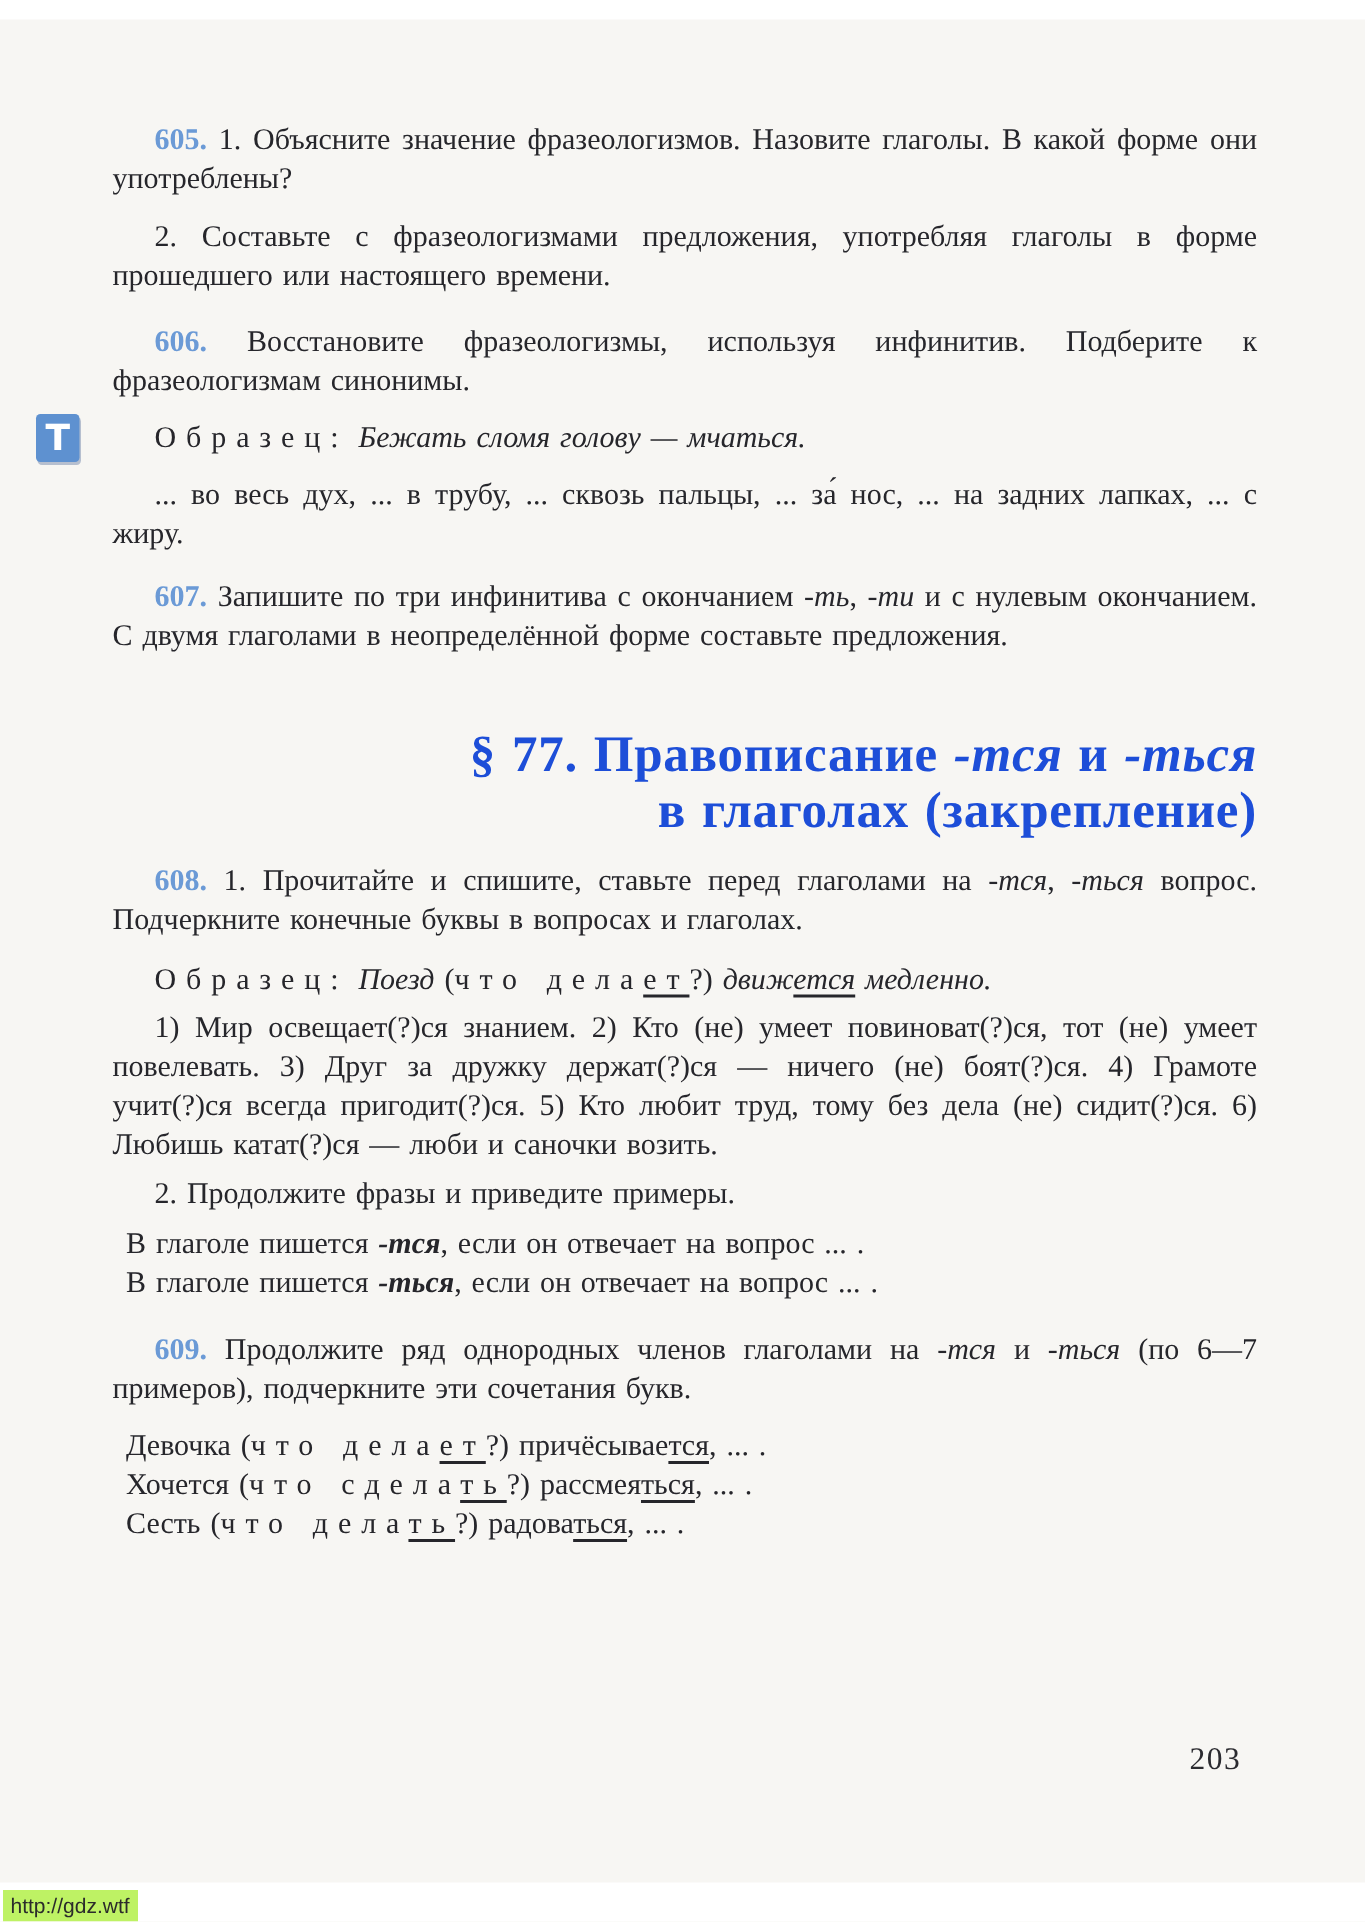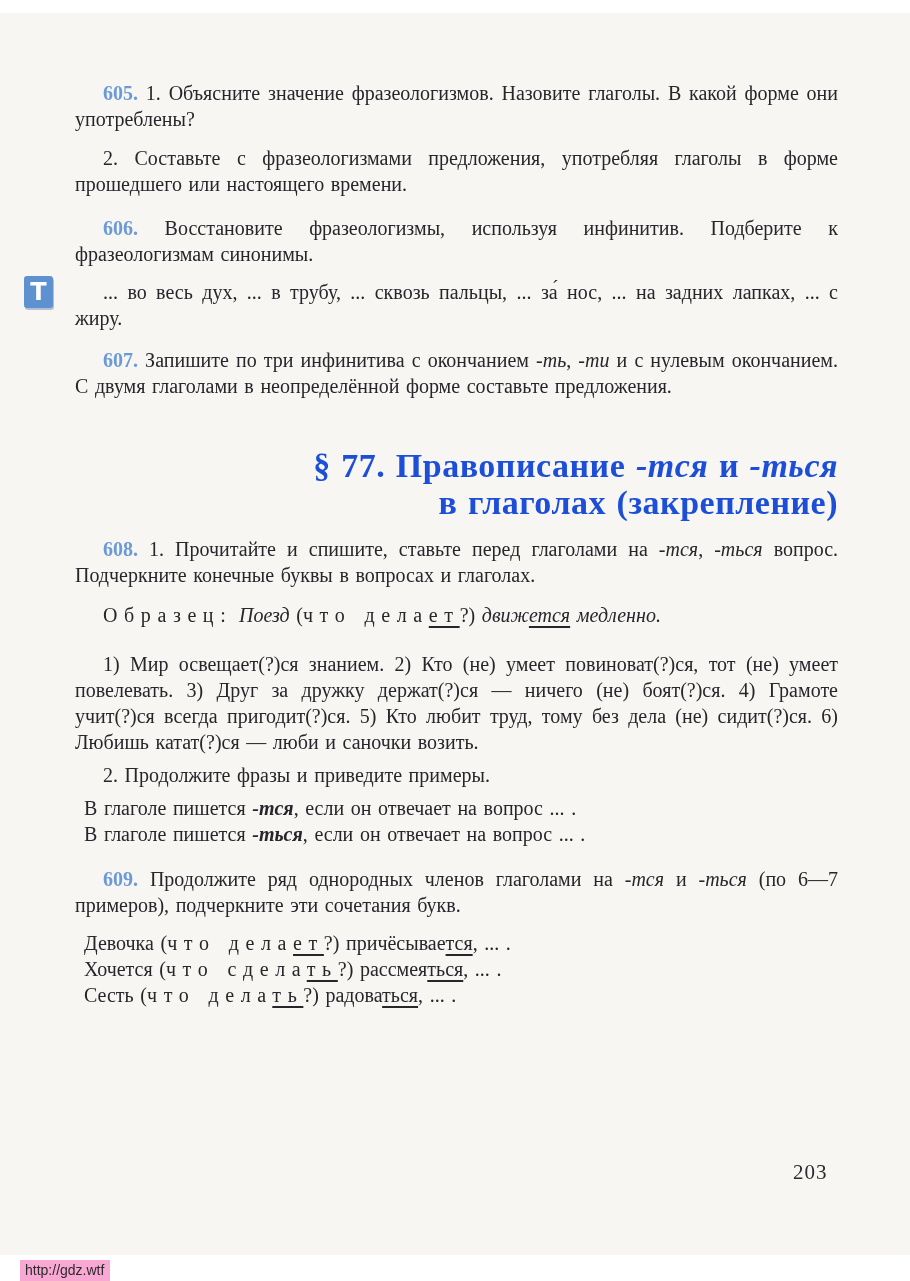--- a/index.html
+++ b/index.html
@@ -18,21 +18,21 @@
     text-align:justify;word-spacing:0.08em;
   }
   .para{margin:0;text-indent:28px;}
   .mb13{margin-bottom:13px;}
   .mb11{margin-bottom:11px;}
   .mb18{margin-bottom:18px;}
   .mb12{margin-bottom:12px;}
   .mb16{margin-bottom:16px;}
   .mb14{margin-bottom:14px;}
   .mb7{margin-bottom:7px;}
-  .mb6{margin-bottom:23px;}
+  .mb6{margin-bottom:6px;}
   .mb19{margin-bottom:19px;}
   .section-header{
     margin:48px 0 15px;text-align:right;text-indent:0;
     font-size:34px;line-height:37px;color:#1d4ed8;letter-spacing:.5px;
   }
   .rule-line,.example-line{text-indent:9px;text-align:left;}
   
   .r-n{}
   .r-i{font-style:italic;}
   .r-bi{font-style:italic;font-weight:700;}
@@ -46,42 +46,43 @@
     background:#5e91d0;border-radius:3px;color:#ffffff;
     font-family:"DejaVu Sans", sans-serif;font-weight:700;font-size:24px;
     display:flex;align-items:center;justify-content:center;
     box-shadow:1px 2px 0 rgba(60,90,140,.35);
   }
   .page-number{
     position:absolute;top:1160px;left:793px;width:45px;
     font-size:21px;color:#2b2b30;text-align:left;letter-spacing:1px;
   }
   .watermark{
-    position:absolute;left:20px;top:1260px;
-    background:#f9a8d4;color:#2b2b2b;
+    position:absolute;left:2px;top:1260px;
+    background:#bef264;color:#2b2b2b;
     font-family:"Liberation Sans", sans-serif;font-size:14px;
     padding:2px 6px 3px 5px;
   }
 </style>
 </head>
 <body>
 
 <div class="page-scan"></div>
 
 <div class="t-marker">Т</div>
 
 <div class="content">
 
   <p class="para mb13"><span class="r-num">605. </span><span class="r-n">1. Объясните значение фразеологизмов. Назовите глаголы. В какой форме они употреблены?</span></p>
 
 
   <p class="para mb18"><span class="r-n">2. Составьте с фразеологизмами предложения, употребляя глаголы в форме прошедшего или настоящего времени.</span></p>
 
   <p class="para mb12"><span class="r-num">606. </span><span class="r-n">Восстановите фразеологизмы, используя инфинитив. Подберите к фразеологизмам синонимы.</span></p>
 
+  <p class="para mb12"><span class="r-sp">Образец:</span><span class="r-n">  </span><span class="r-i">Бежать сломя голову — мчаться.</span></p>
 
   <p class="para mb16"><span class="r-n">... во весь дух, ... в трубу, ... сквозь пальцы, ... за́ нос, ... на задних лапках, ... с жиру.</span></p>
 
   <p class="para"><span class="r-num">607. </span><span class="r-n">Запишите по три инфинитива с окончанием </span><span class="r-i">-ть</span><span class="r-n">, </span><span class="r-i">-ти</span><span class="r-n"> и с нулевым окончанием. С двумя глаголами в неопределённой форме составьте предложения.</span></p>
 
   <h2 class="section-header"><span class="r-n">§ 77. Правописание </span><span class="r-i">-тся</span><span class="r-n"> и </span><span class="r-i">-ться</span><br><span class="r-n">в глаголах (закрепление)</span></h2>
 
   <p class="para mb14"><span class="r-num">608. </span><span class="r-n">1. Прочитайте и спишите, ставьте перед глаголами на </span><span class="r-i">-тся</span><span class="r-n">, </span><span class="r-i">-ться</span><span class="r-n"> вопрос. Подчеркните конечные буквы в вопросах и глаголах.</span></p>
 
   <p class="para mb6"><span class="r-sp">Образец:</span><span class="r-n"> </span><span class="r-i">Поезд</span><span class="r-n"> (</span><span class="r-sp">что дела</span><span class="r-spu">ет</span><span class="r-n">?) </span><span class="r-i">движ</span><span class="r-iu">ется</span><span class="r-i"> медленно.</span></p>

